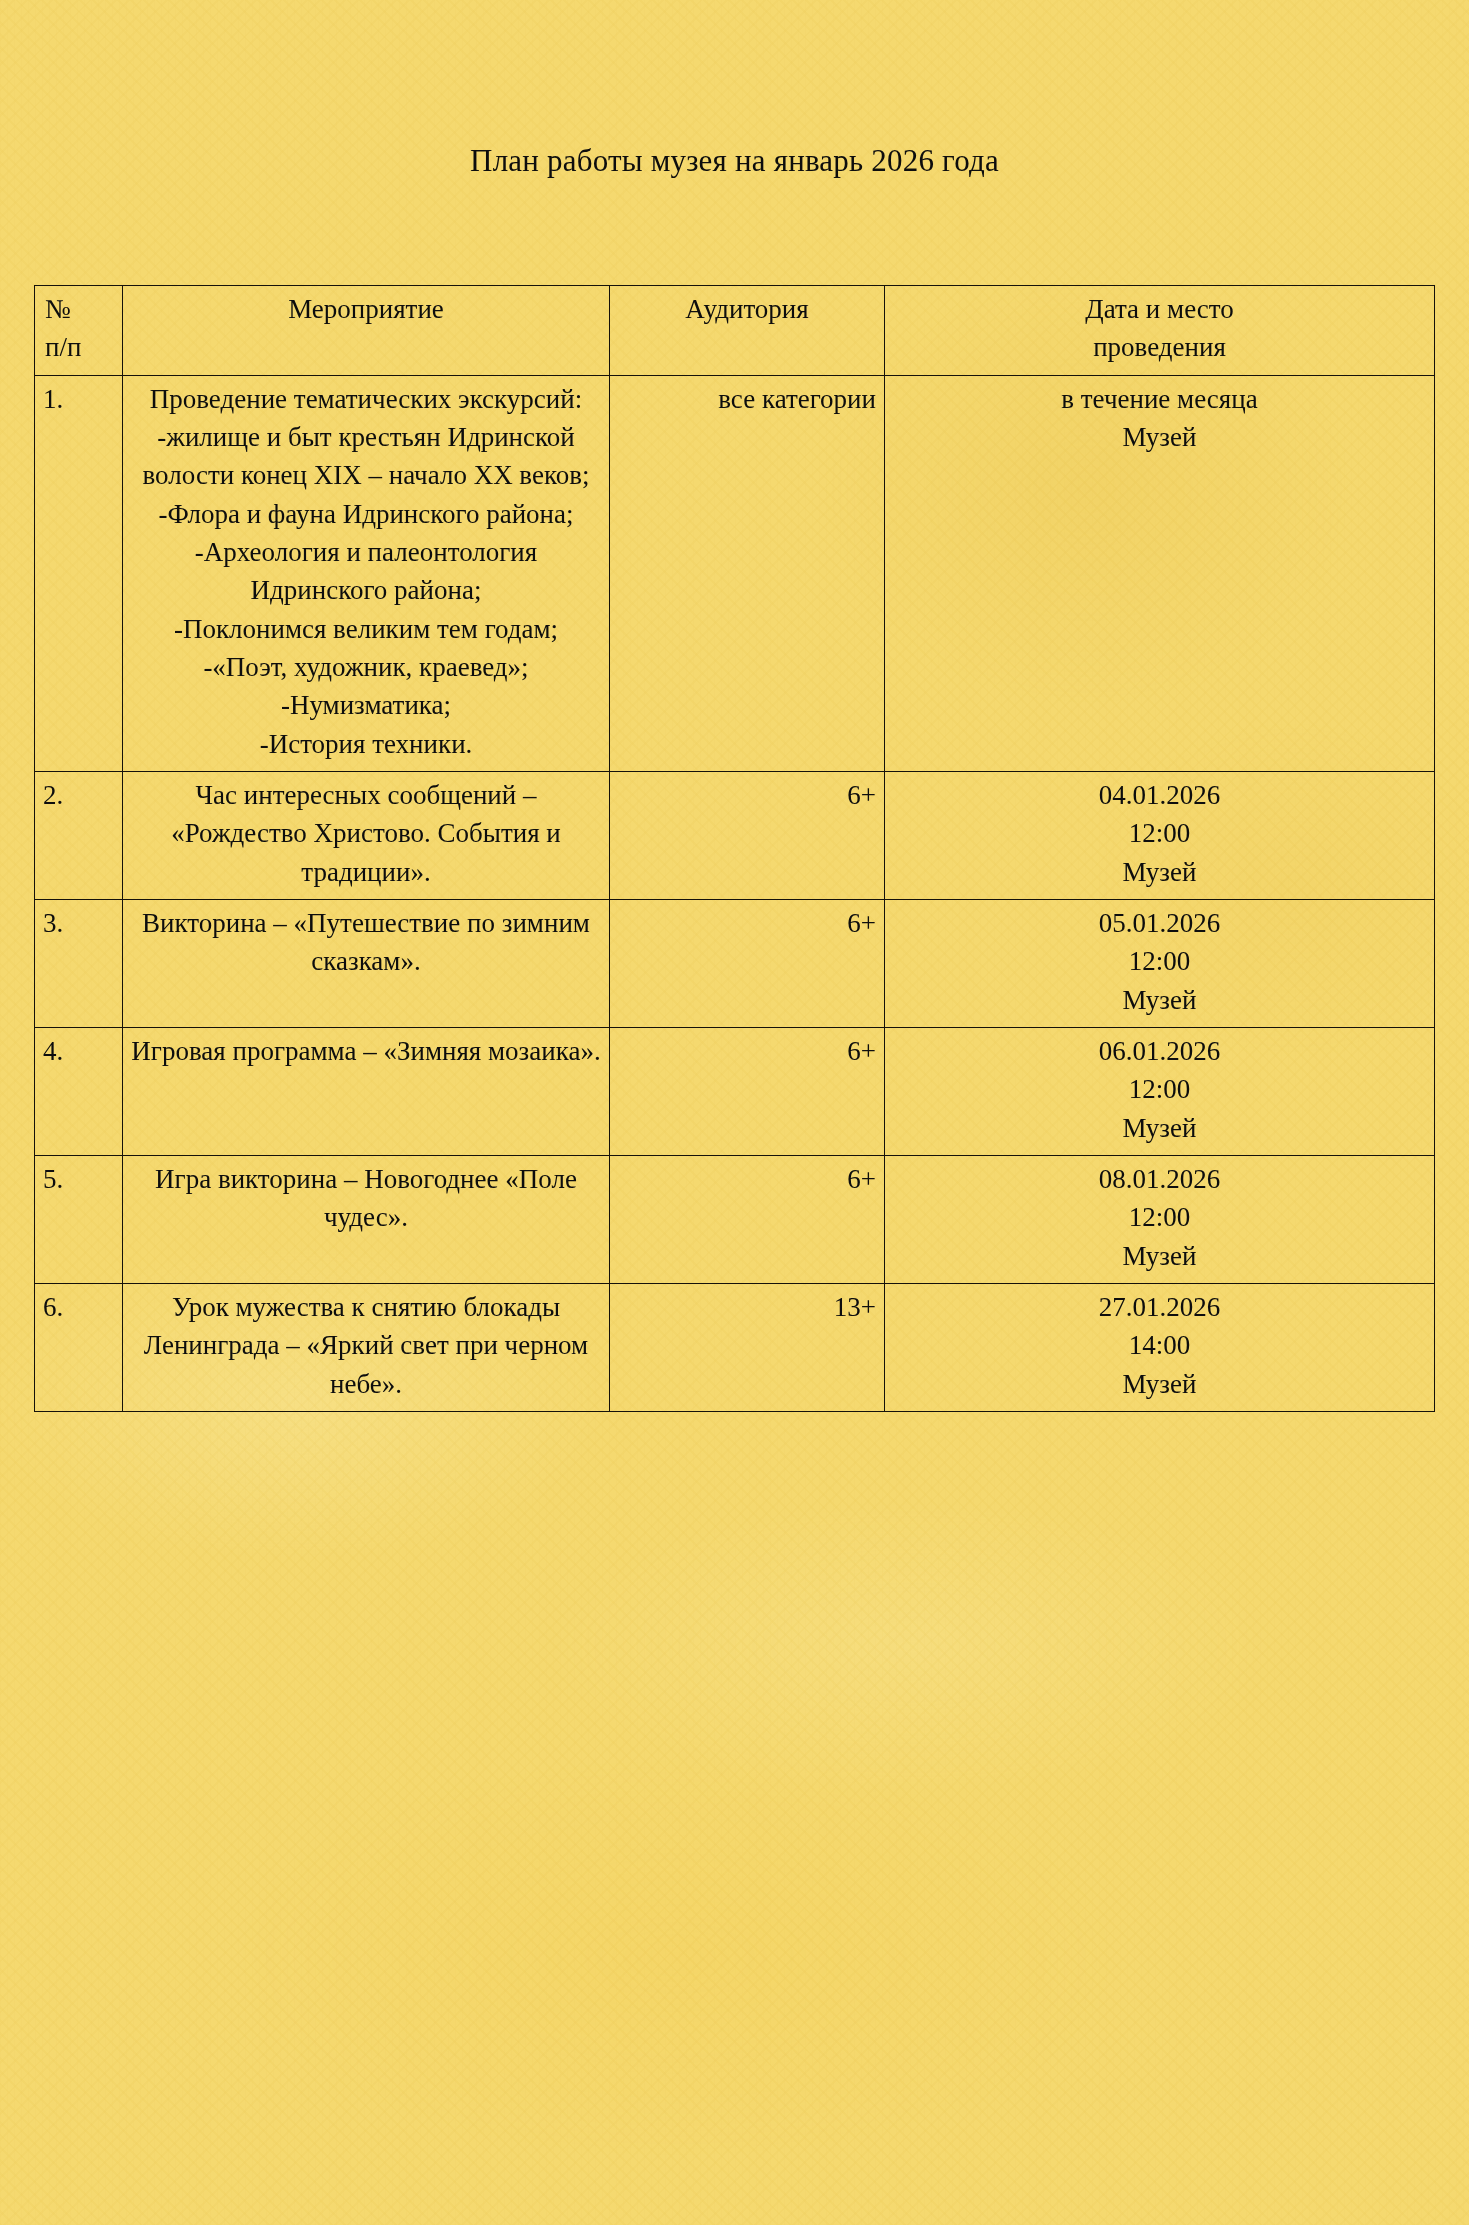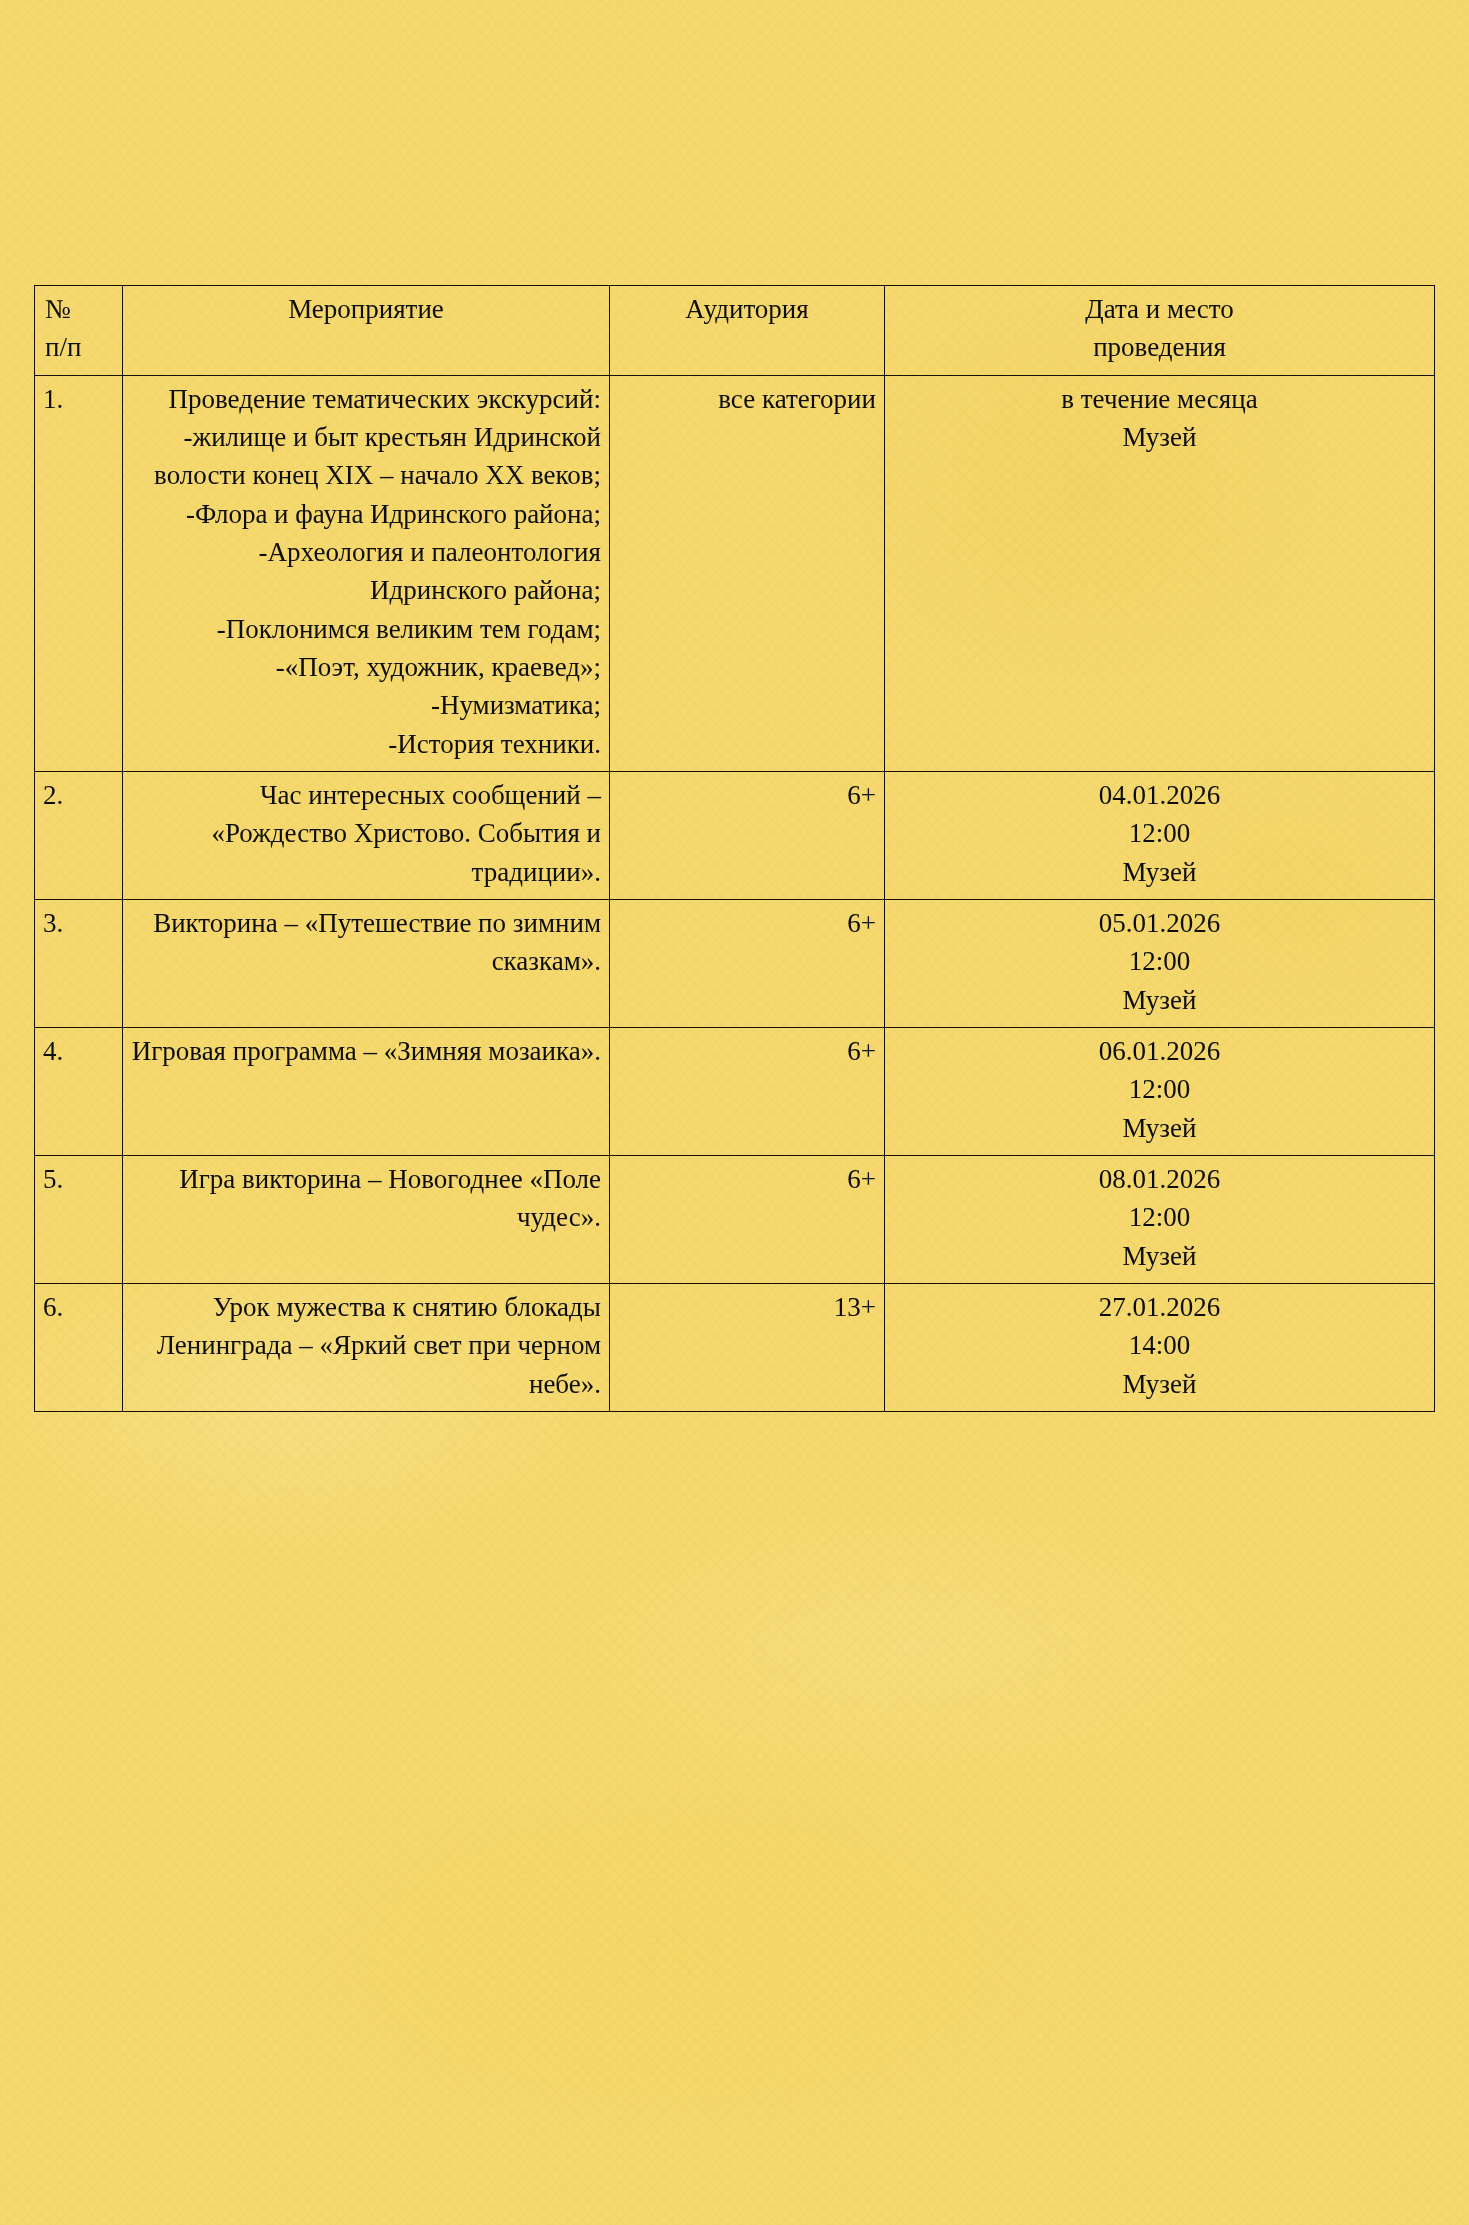--- a/index.html
+++ b/index.html
@@ -86,33 +86,34 @@
   }
   col.c-num   { width: 88px;  }
   col.c-event { width: 487px; }
   col.c-aud   { width: 275px; }
   col.c-date  { width: 550px; }
 
   th.hdr { text-align: center; padding-top: 6px; }
   th.hdr.num { text-align: left; padding-left: 10px; }
 
   td.num  { text-align: left; padding-left: 12px; }
-  td.evt  { text-align: right; }
+  td.evt  { text-align: center; }
   td.aud  { text-align: right; }
   td.date { text-align: center; }
 </style>
 </head>
 <body>
 
 <div id="page-bg-fix"></div>
 <div id="page-blotch"></div>
 <div id="page-texture"></div>
 
 <div id="content">
 
+  <div id="doc-title">План работы музея на январь 2026 года</div>
 
   <table class="plan">
     <colgroup>
       <col class="c-num">
         <col class="c-event">
         <col class="c-aud">
         <col class="c-date">
     </colgroup>
     <thead>
       <tr>

